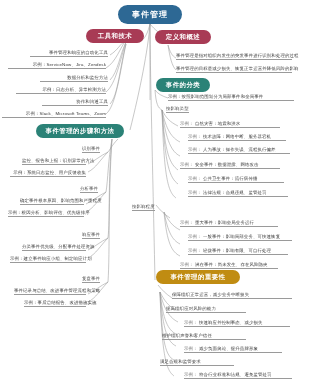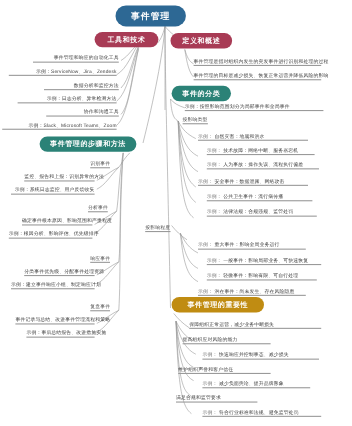--- a/index.html
+++ b/index.html
@@ -106,21 +106,21 @@
       <path d="M158 285 C 162 290, 166 294, 172 298"></path>
       <path d="M160 292 C 164 300, 168 306, 176 310"></path>
       <path d="M160 292 C 164 310, 170 318, 178 322"></path>
       <path d="M160 292 C 163 320, 168 330, 176 334"></path>
       <path d="M160 292 C 163 332, 168 342, 176 346"></path>
       <path d="M160 292 C 162 344, 166 356, 174 360"></path>
       <path d="M160 292 C 162 356, 166 370, 174 376"></path>
     </g>
   </svg>
 
-  <div class="node root" style="left:105px;top:5px;width:64px;height:19px;background:#2d6894;">
+  <div class="node root" style="left:118px;top:5px;width:64px;height:19px;background:#2d6894;">
     <span>事件管理</span>
   </div>
 
   <div class="node" style="left:86px;top:29px;width:58px;height:14px;background:#a83b55;">
     <span>工具和技术</span>
   </div>
 
   <div class="leaf left" style="left:30px;top:50px;width:78px;">事件管理和响应的自动化工具</div>
   <div class="leaf left" style="left:8px;top:62px;width:98px;">示例：ServiceNow、Jira、Zendesk</div>
   <div class="leaf left" style="left:40px;top:75px;width:68px;">数据分析和监控方法</div>

